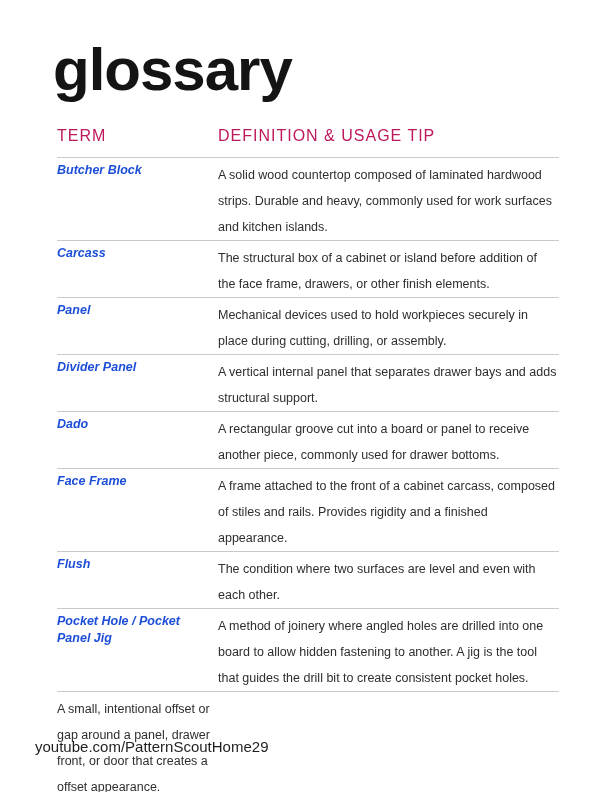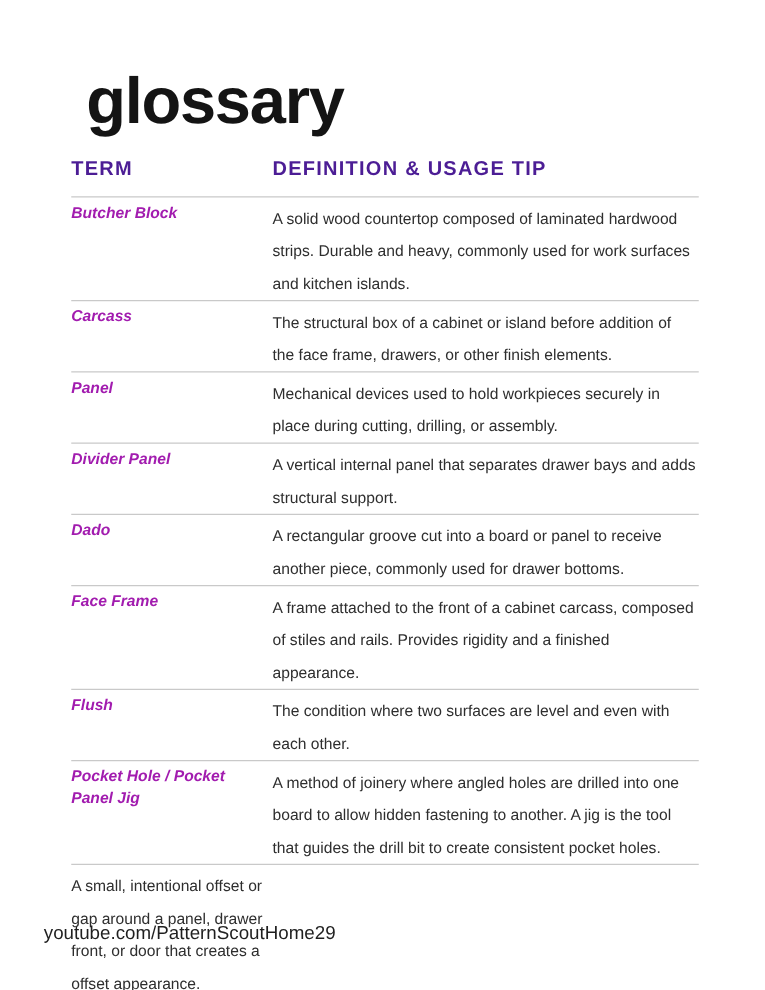--- a/index.html
+++ b/index.html
@@ -9,22 +9,22 @@
     height: 792px;
     background: #ffffff;
     font-family: "Liberation Sans", sans-serif;
     color: #2e2e2e;
     overflow: hidden;
   }
   .page-title {
     position: absolute;
     left: 53px;
     top: 38px;
-    margin: 16px;
-    font-size: 52px;
+    margin: 0;
+    font-size: 60px;
     line-height: 1.05;
     font-weight: bold;
     letter-spacing: -1px;
     color: #141414;
   }
   .glossary-table {
     position: absolute;
     left: 57px;
     top: 126px;
     width: 502px;
@@ -32,38 +32,38 @@
   .thead {
     display: grid;
     grid-template-columns: 161px 1fr;
     height: 32px;
     box-sizing: border-box;
     border-bottom: 1px solid #c9c9c9;
     align-items: start;
   }
   .th {
     font-size: 16px;
-    font-weight: bold;
+    font-weight: normal;
     letter-spacing: 1px;
-    color: #4c1d95;
+    color: #be185d;
     line-height: 19px;
   }
   .row {
     display: grid;
     grid-template-columns: 161px 1fr;
     min-height: 54.3px;
     box-sizing: border-box;
     padding-top: 4px;
   }
   .row + .row { border-top: 1px solid #c9c9c9; }
   .term {
     font-size: 12.5px;
     font-weight: bold;
     font-style: italic;
-    color: #a21caf;
+    color: #1d4ed8;
     line-height: 17px;
     padding-right: 8px;
   }
   .def {
     font-size: 12.5px;
     line-height: 26px;
     color: #2e2e2e;
     padding-right: 2px;
   }
   .footer {

